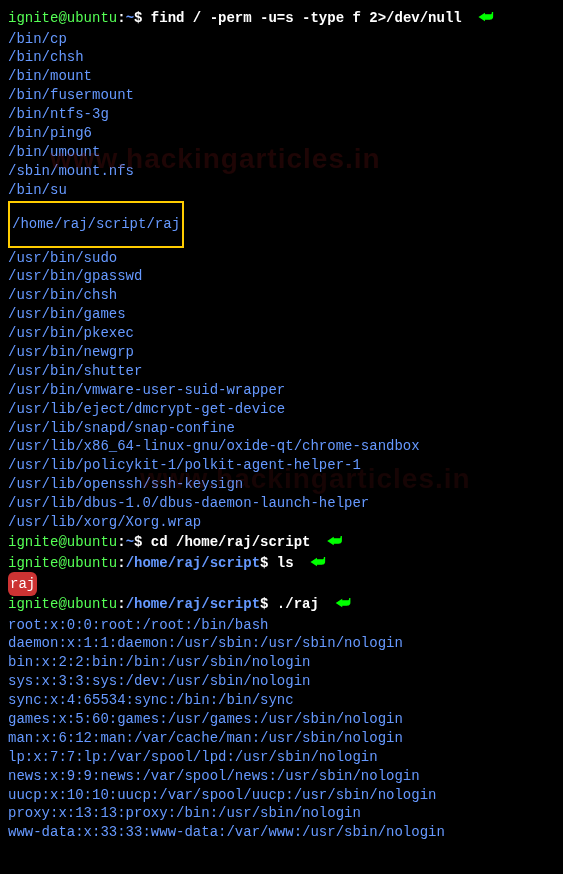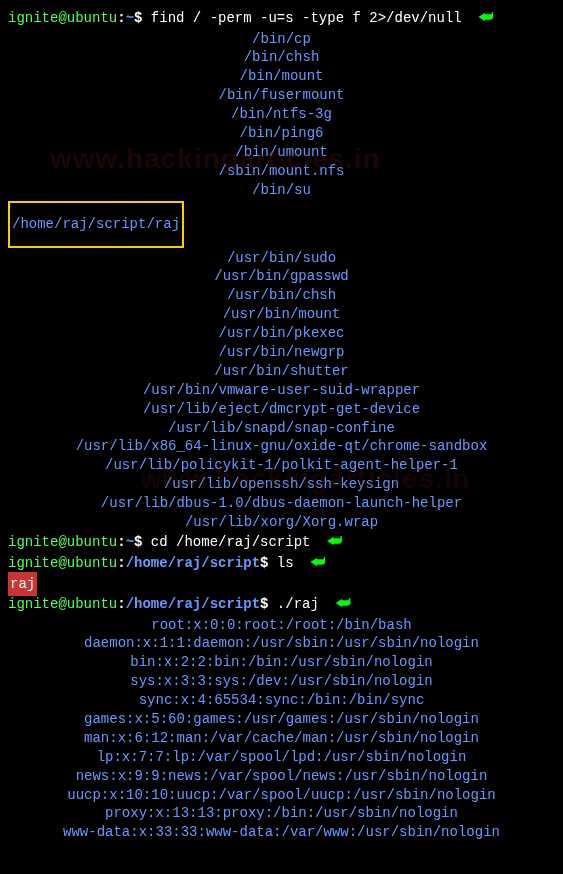--- a/index.html
+++ b/index.html
@@ -11,32 +11,33 @@
     line-height: 1.35;
     color: #fff;
     width: 563px;
     box-sizing: border-box;
   }
   .line { white-space: pre; }
   .user { color: #55ff55; font-weight: normal; }
   .colon { color: #fff; font-weight: bold; }
   .path-home { color: #6699ff; font-weight: bold; }
   .dollar { color: #fff; font-weight: bold; }
-  .cmd { color: #fff; }
-  .out { color: #6699ff; text-align: center; }
+  .cmd { color: #fff; font-weight: bold; }
+  .out { color: #6699ff; }
   .highlight-box {
     display: inline-block;
     border: 2px solid #ffcc00;
     padding: 12px 2px;
     margin: 1px 0;
   }
   .highlight-red {
     background: #cc3333;
     color: #fff;
     padding: 4px 2px;
+    border-radius: 6px;
   }
   .arrow {
     color: #00ff00;
     font-weight: bold;
     font-size: 16px;
   }
   .watermark {
     position: absolute;
     top: 140px;
     left: 50px;
@@ -73,21 +74,21 @@
     <div class="line out">/bin/fusermount</div>
     <div class="line out">/bin/ntfs-3g</div>
     <div class="line out">/bin/ping6</div>
     <div class="line out">/bin/umount</div>
     <div class="line out">/sbin/mount.nfs</div>
     <div class="line out">/bin/su</div>
     <div class="line"><span class="highlight-box out">/home/raj/script/raj</span></div>
     <div class="line out">/usr/bin/sudo</div>
     <div class="line out">/usr/bin/gpasswd</div>
     <div class="line out">/usr/bin/chsh</div>
-    <div class="line out">/usr/bin/mount</div>
+    <div class="line out">/usr/bin/games</div>
     <div class="line out">/usr/bin/pkexec</div>
     <div class="line out">/usr/bin/newgrp</div>
     <div class="line out">/usr/bin/shutter</div>
     <div class="line out">/usr/bin/vmware-user-suid-wrapper</div>
     <div class="line out">/usr/lib/eject/dmcrypt-get-device</div>
     <div class="line out">/usr/lib/snapd/snap-confine</div>
     <div class="line out">/usr/lib/x86_64-linux-gnu/oxide-qt/chrome-sandbox</div>
     <div class="line out">/usr/lib/policykit-1/polkit-agent-helper-1</div>
     <div class="line out">/usr/lib/openssh/ssh-keysign</div>
     <div class="line out">/usr/lib/dbus-1.0/dbus-daemon-launch-helper</div>

